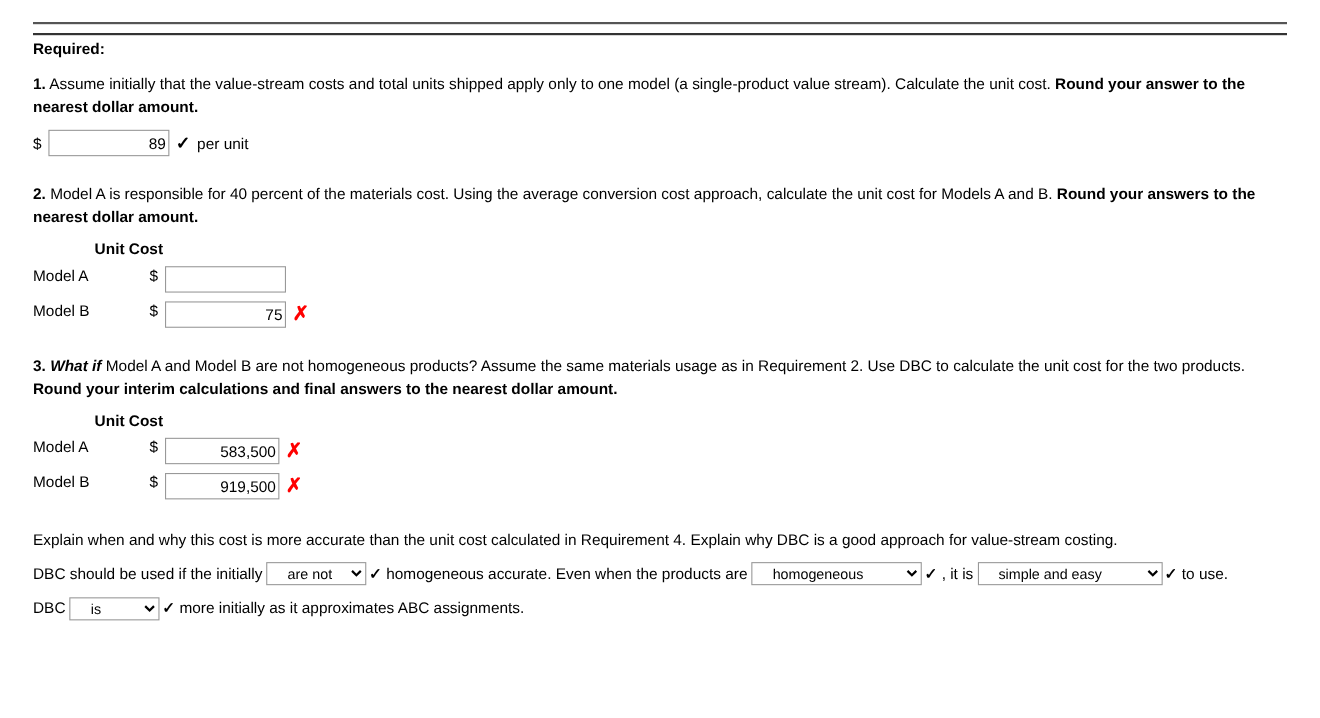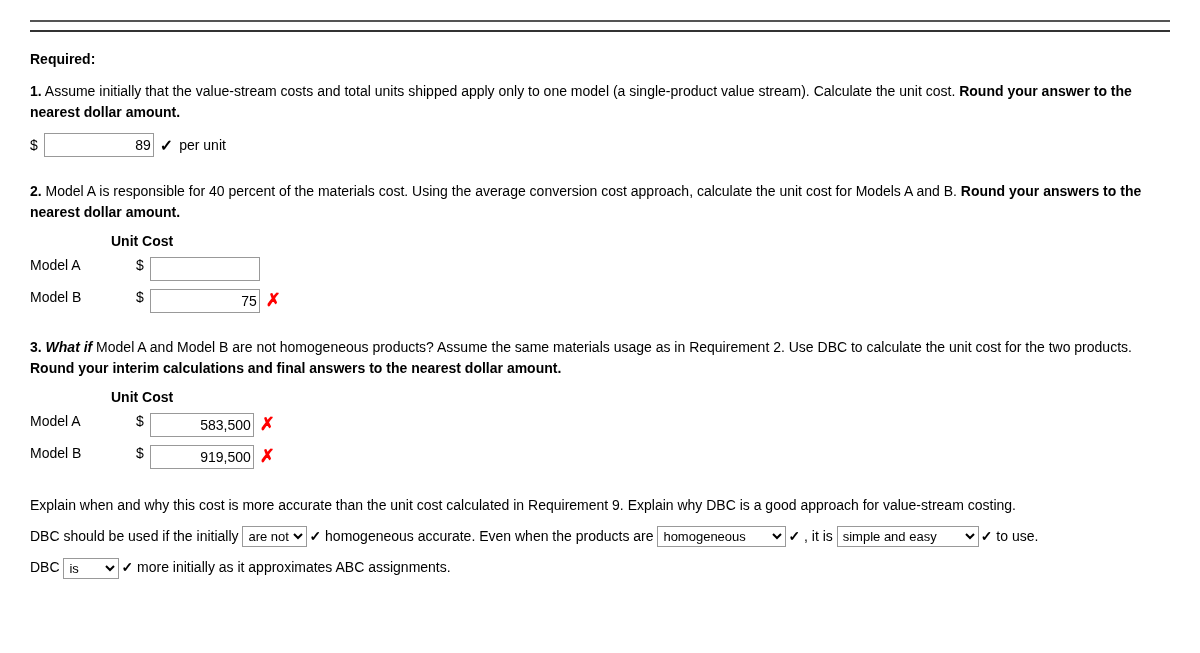--- a/index.html
+++ b/index.html
@@ -8,21 +8,21 @@
       font-size: 14px;
       background: #fff;
       color: #000;
       padding: 20px 30px;
     }
     .required-label {
       font-weight: bold;
       font-size: 14px;
       margin-bottom: 14px;
       border-top: 2px solid #333;
-      padding-top: 19px;
+      padding-top: 4px;
     }
     .question-block {
       margin-bottom: 24px;
     }
     .question-text {
       line-height: 1.5;
       margin-bottom: 10px;
     }
     .question-text b { font-weight: bold; }
     .question-text i { font-style: italic; }
@@ -56,21 +56,21 @@
       font-weight: bold;
     }
     .per-unit-label {
       font-size: 14px;
     }
     .table-section {
       margin-top: 10px;
     }
     .unit-cost-header {
       font-weight: bold;
-      margin-left: 81px;
+      margin-left: 56px;
       margin-bottom: 8px;
     }
     .model-row {
       display: flex;
       align-items: flex-start;
       gap: 6px;
       margin-bottom: 8px;
     }
     .model-label {
       width: 100px;
@@ -84,21 +84,21 @@
       margin-bottom: 6px;
     }
     .dropdown-inline {
       display: inline-flex;
       align-items: center;
       gap: 2px;
     }
     select.inline-select {
       font-size: 13px;
       border: 1px solid #999;
-      padding: 1px 1px;
+      padding: 1px 14px;
       background: #fff;
       cursor: pointer;
     }
     .underline-text {
       text-decoration: underline;
     }
     .check-green {
       color: #000;
       font-weight: bold;
     }
@@ -161,21 +161,21 @@
     <div class="model-row">
       <span class="model-label">Model B</span>
       <span class="dollar-sign">$</span>
       <input class="input-field wide" type="text" value="919,500" style="">
       <span class="x-icon">✗</span>
     </div>
   </div>
 </div>
 
 <div class="explain-block">
-  <div class="explain-text">Explain when and why this cost is more accurate than the unit cost calculated in Requirement 9. Explain why DBC is a good approach for value-stream costing.</div>
+  <div class="explain-text">Explain when and why this cost is more accurate than the unit cost calculated in Requirement 4. Explain why DBC is a good approach for value-stream costing.</div>
   <div class="explain-text">
     <span>DBC should be used if the initially </span>
     <span class="dropdown-inline">
       <select class="inline-select">
         <option>are not</option>
         <option>are</option>
       </select>
       <span class="check-green"> ✓</span>
     </span>
     <span> homogeneous accurate. Even when the products are </span>

